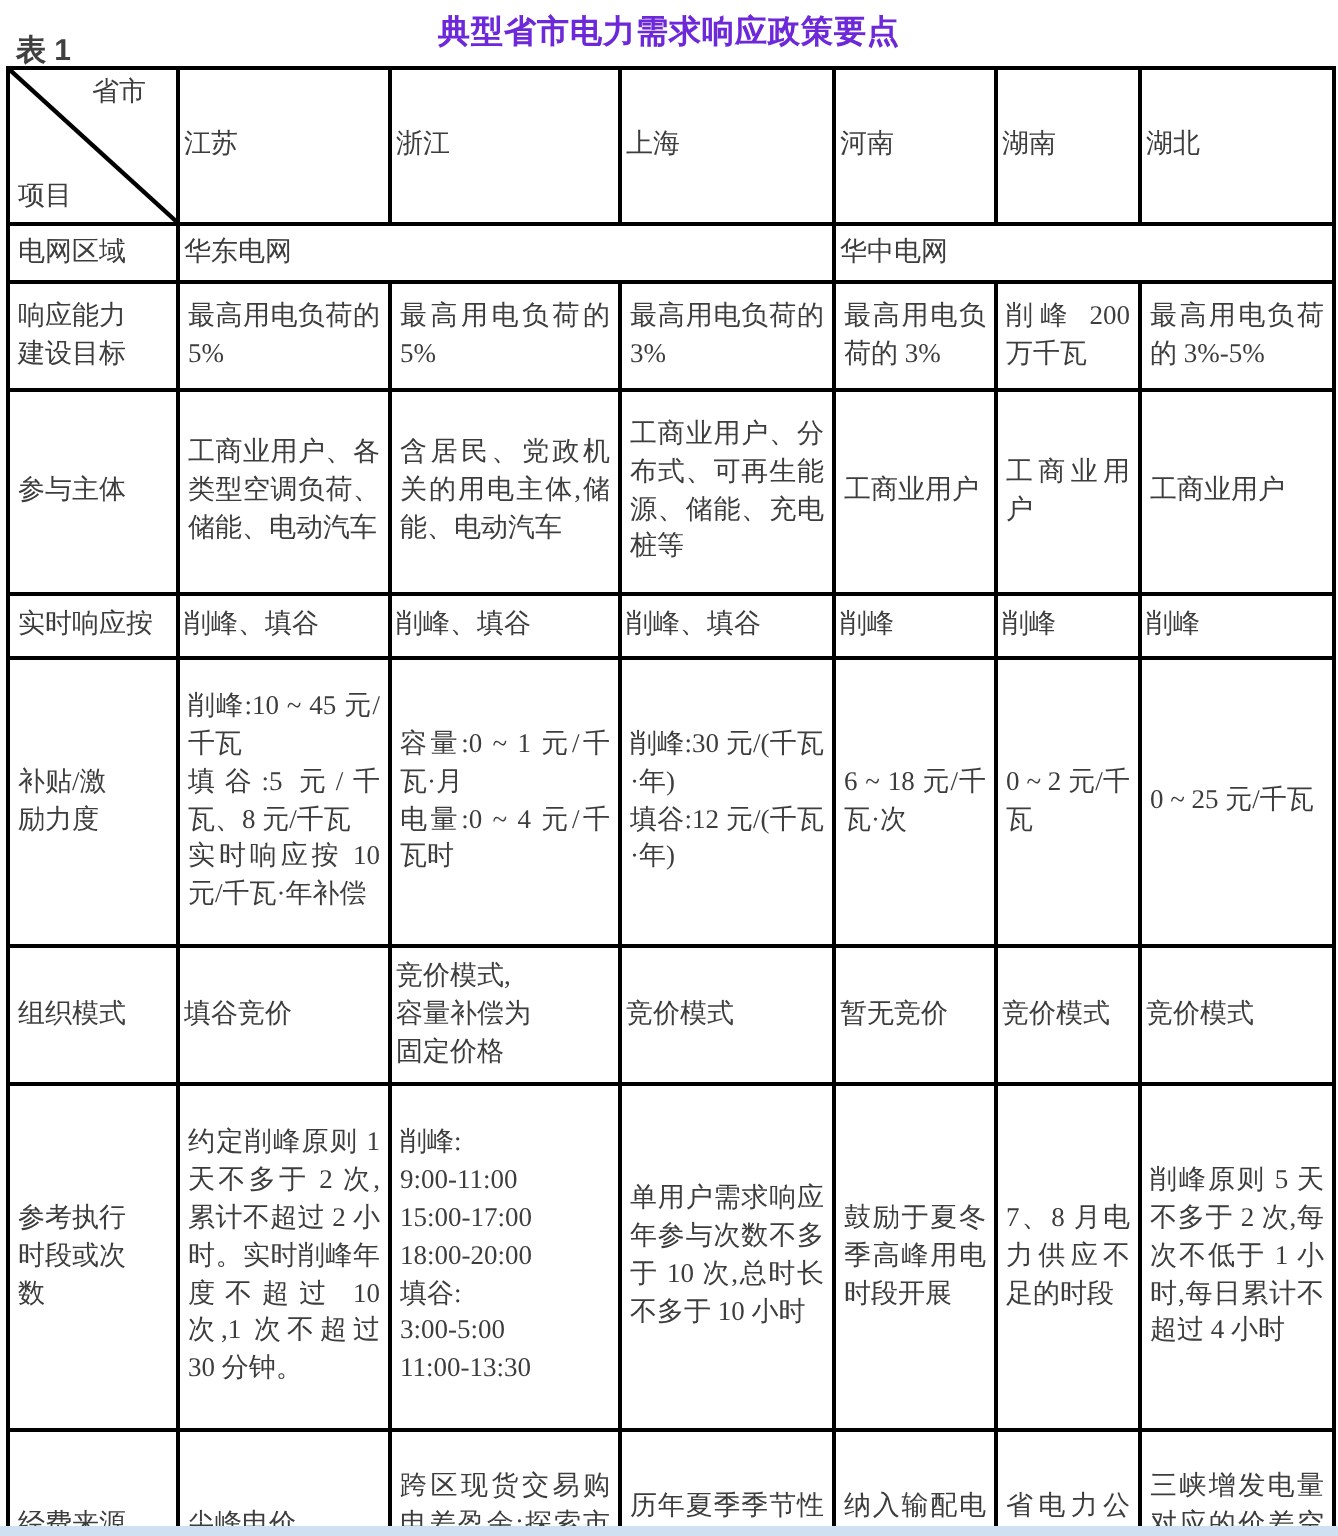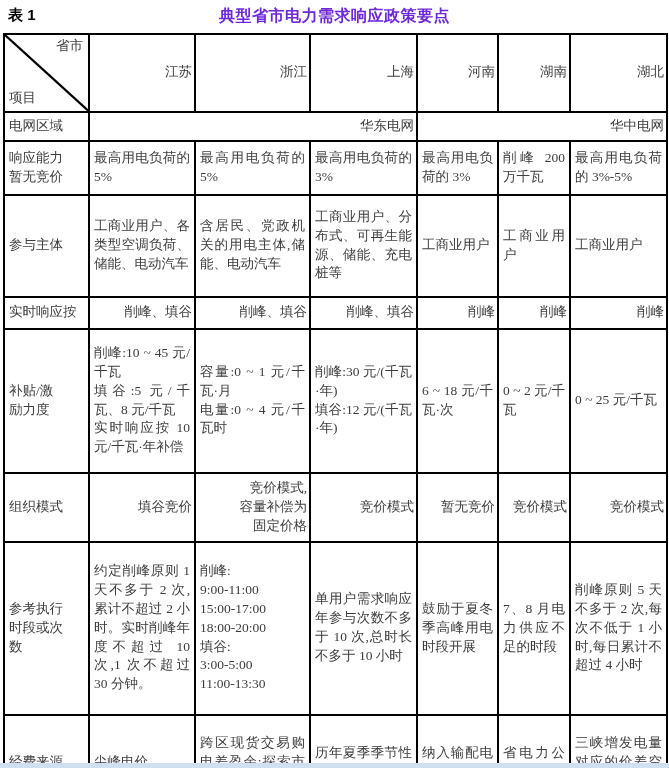--- a/index.html
+++ b/index.html
@@ -3,44 +3,44 @@
 <meta charset="utf-8">
 <style>
   * { margin: 0; padding: 0; box-sizing: border-box; }
   html, body { width: 669px; height: 768px; background: #ffffff; overflow: hidden; }
   .page {
     position: relative; width: 669px; height: 768px; background: #fff;
     font-family: "Liberation Serif", serif; color: #3d3d3d; overflow: hidden;
   }
   .caption { position: absolute; top: 6px; left: 0; width: 100%; height: 24px; }
   .tlabel {
-    position: absolute; left: 8px; top: 0;
+    position: absolute; left: 8px; top: 10px;
     font-family: "Liberation Sans", sans-serif; font-weight: bold;
-    font-size: 15px; color: #000000;
+    font-size: 15px; color: #404040;
   }
   .ttitle {
     display: block; width: 100%; text-align: center;
     font-family: "Liberation Sans", sans-serif; font-weight: bold;
     font-size: 16px; color: #6d28d9; letter-spacing: 0.5px;
   }
   table.policy {
     position: absolute; left: 3px; top: 33px; width: 663px;
     border-collapse: collapse; table-layout: fixed;
   }
   table.policy th, table.policy td {
     border: 2px solid #000000; vertical-align: middle;
     font-size: 13.5px; line-height: 1.4; font-weight: normal;
     white-space: pre-line; color: #3d3d3d; overflow: hidden;
   }
   th.rowlabel { text-align: left; padding: 1px 2px 1px 4px; }
   td.para { text-align: justify; text-justify: inter-ideograph; padding: 1px 4px; border-radius: 15px; }
-  td.center, th.colhead { text-align: right; padding: 1px 2px; }
+  td.center, th.colhead { text-align: left; padding: 1px 2px; }
   th.corner { position: relative; padding: 0; }
   th.corner svg { position: absolute; left: 0; top: 0; width: 100%; height: 100%; }
-  .c-top { position: absolute; top: 2px; right: 5px; }
+  .c-top { position: absolute; top: 2px; right: 15px; }
   .c-bot { position: absolute; bottom: 3px; left: 4px; }
   .bottom-strip {
     position: absolute; left: 0; bottom: 0; width: 100%; height: 5px;
     background: #cfe0f2; z-index: 5;
   }
 </style>
 </head>
 <body>
 
 <div class="page">
@@ -79,21 +79,21 @@
     </tr>
 
     <tr style="height:29px">
       <th class="rowlabel">电网区域</th>
       <td class="center" colspan="3">华东电网</td>
       <td class="center" colspan="3">华中电网</td>
     </tr>
 
     <tr style="height:54px">
       <th class="rowlabel">响应能力
-暂无竞价</th>
+建设目标</th>
       <td class="para">最高用电负荷的 5%</td>
       <td class="para">最高用电负荷的 5%</td>
       <td class="para">最高用电负荷的 3%</td>
       <td class="para">最高用电负荷的 3%</td>
       <td class="para">削峰 200 万千瓦</td>
       <td class="para">最高用电负荷的 3%-5%</td>
     </tr>
 
     <tr style="height:102px">
       <th class="rowlabel">参与主体</th>

